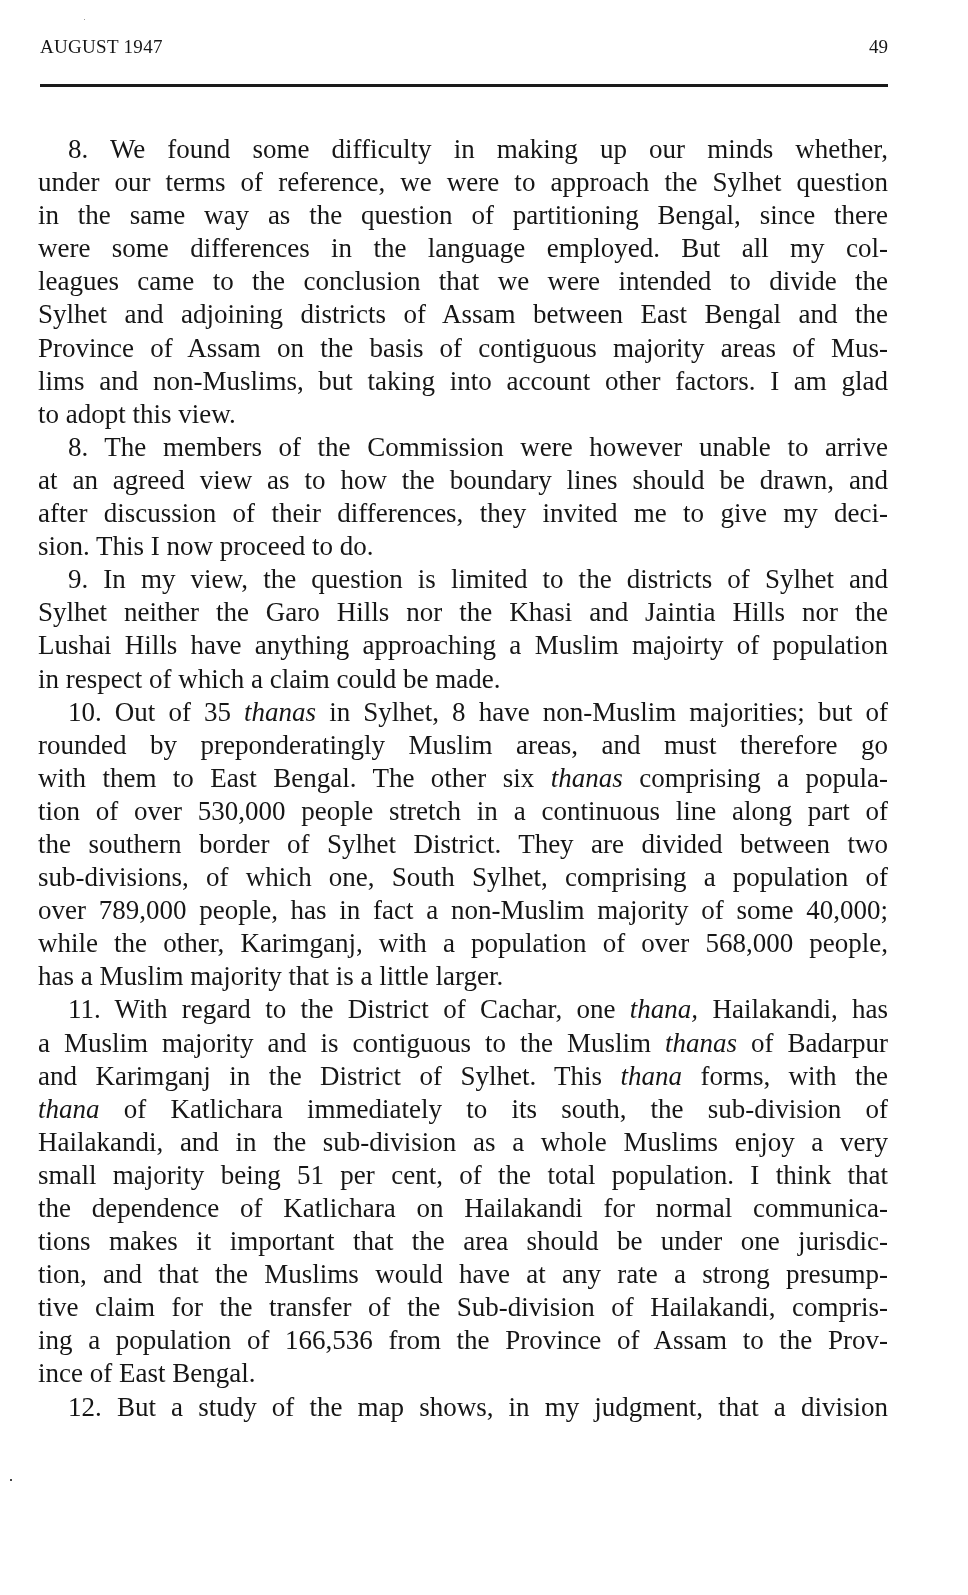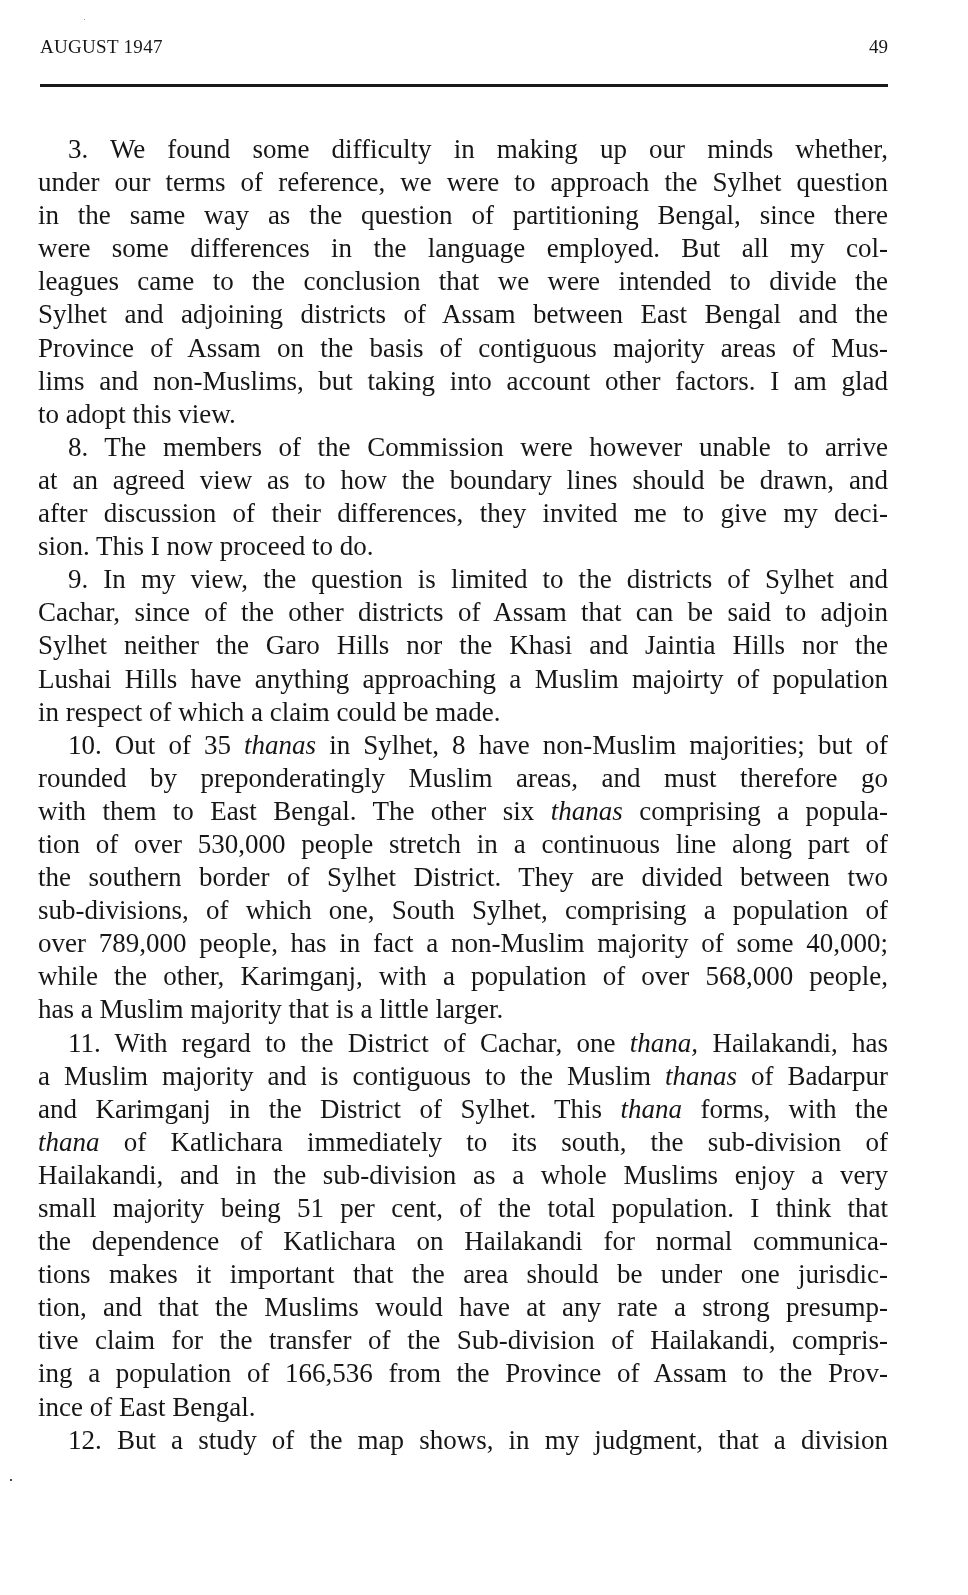--- a/index.html
+++ b/index.html
@@ -24,35 +24,34 @@
 
 <div class="corner-dot"></div>
 
 <div class="header">
   <div class="running-head">AUGUST 1947</div>
   <div class="page-num">49</div>
 </div>
 <div class="rule"></div>
 
 <div class="body" id="body-text">
-    <div class="line indent">3. We found some difficulty in making up our minds whether,</div>
+    <div class="line indent">8. We found some difficulty in making up our minds whether,</div>
     <div class="line">under our terms of reference, we were to approach the Sylhet question</div>
     <div class="line">in the same way as the question of partitioning Bengal, since there</div>
     <div class="line">were some differences in the language employed. But all my col-</div>
     <div class="line">leagues came to the conclusion that we were intended to divide the</div>
     <div class="line">Sylhet and adjoining districts of Assam between East Bengal and the</div>
     <div class="line">Province of Assam on the basis of contiguous majority areas of Mus-</div>
     <div class="line">lims and non-Muslims, but taking into account other factors. I am glad</div>
     <div class="line last">to adopt this view.</div>
     <div class="line indent">8. The members of the Commission were however unable to arrive</div>
     <div class="line">at an agreed view as to how the boundary lines should be drawn, and</div>
     <div class="line">after discussion of their differences, they invited me to give my deci-</div>
     <div class="line last">sion. This I now proceed to do.</div>
     <div class="line indent">9. In my view, the question is limited to the districts of Sylhet and</div>
-    <div class="line">Cachar, since of the other districts of Assam that can be said to adjoin</div>
     <div class="line">Sylhet neither the Garo Hills nor the Khasi and Jaintia Hills nor the</div>
     <div class="line">Lushai Hills have anything approaching a Muslim majoirty of population</div>
     <div class="line last">in respect of which a claim could be made.</div>
     <div class="line indent">10. Out of 35 <em>thanas</em> in Sylhet, 8 have non-Muslim majorities; but of</div>
     <div class="line">rounded by preponderatingly Muslim areas, and must therefore go</div>
     <div class="line">with them to East Bengal. The other six <em>thanas</em> comprising a popula-</div>
     <div class="line">tion of over 530,000 people stretch in a continuous line along part of</div>
     <div class="line">the southern border of Sylhet District. They are divided between two</div>
     <div class="line">sub-divisions, of which one, South Sylhet, comprising a population of</div>
     <div class="line">over 789,000 people, has in fact a non-Muslim majority of some 40,000;</div>

